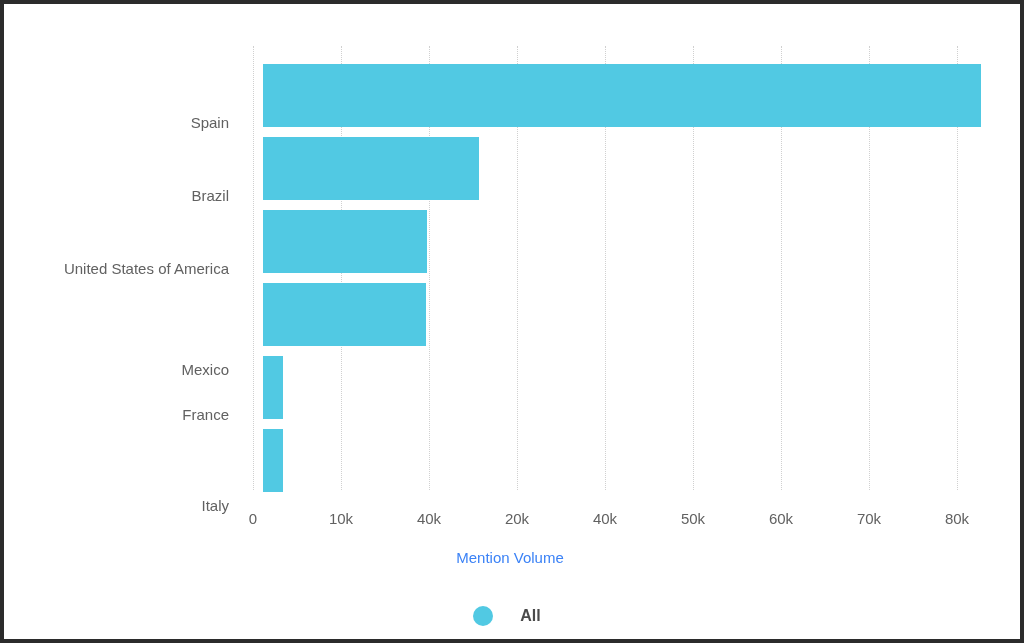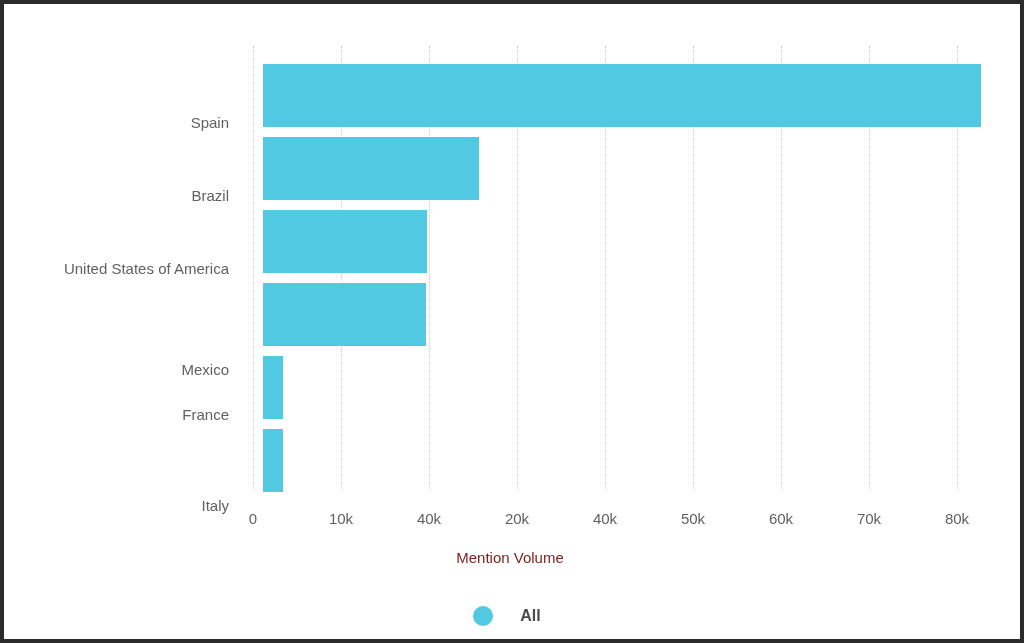--- a/index.html
+++ b/index.html
@@ -93,21 +93,21 @@
     white-space: nowrap;
   }
 
   #x-axis-title {
     position: absolute;
     left: 0;
     top: 535px;
     width: 1012px;
     text-align: center;
     font-size: 15px;
-    color: #7f1d1d;
+    color: #3b82f6;
   }
 
   
   #legend {
     position: absolute;
     left: 0;
     top: 583px;
     width: 1016px;
     display: flex;
     justify-content: center;

